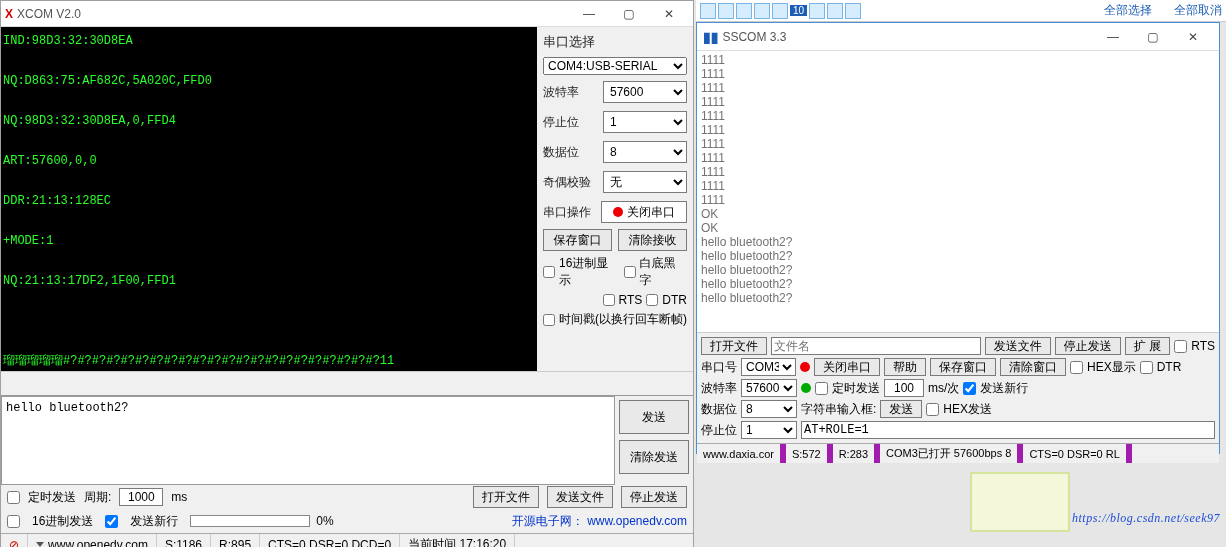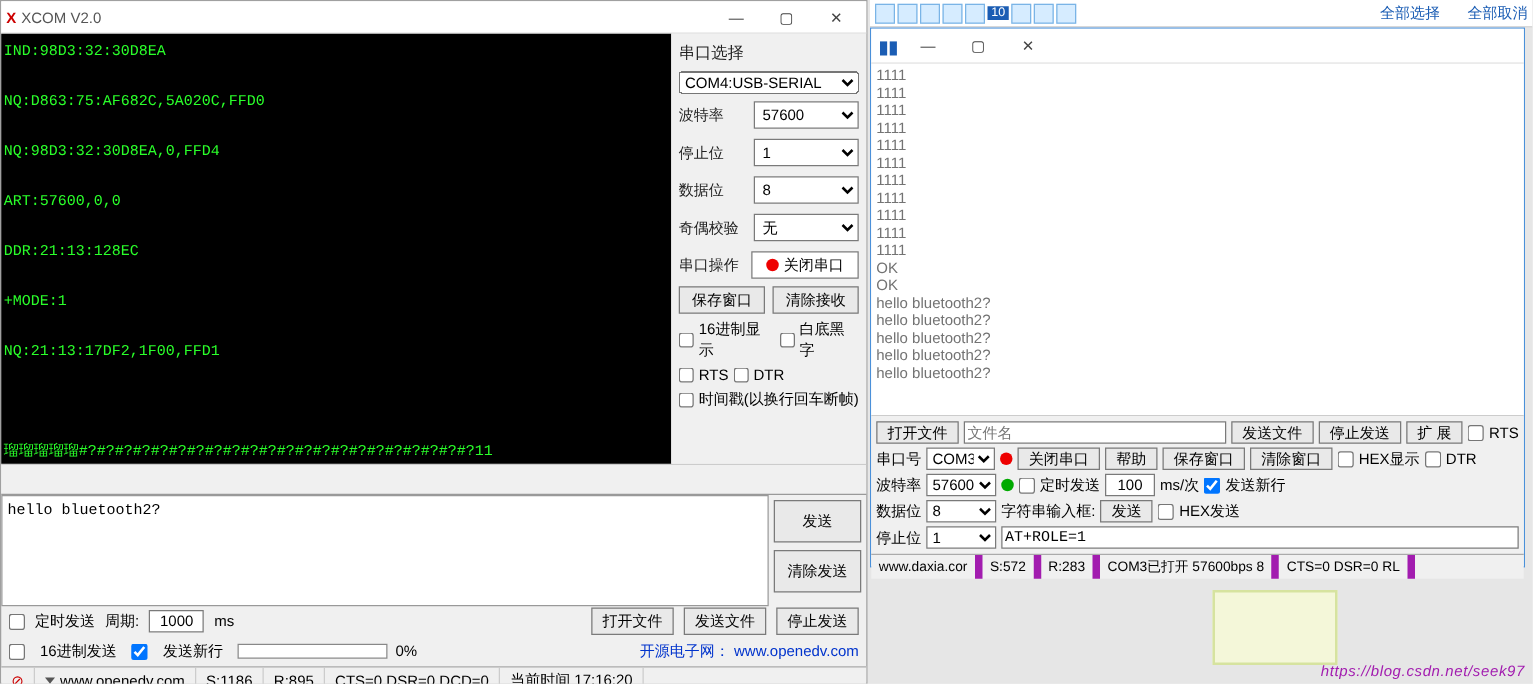--- a/index.html
+++ b/index.html
@@ -21,21 +21,21 @@
 .sel-full { width: 100%; }
 .btn { display: inline-flex; align-items: center; justify-content: center; height: 22px; padding: 0 8px; border: 1px solid #7a7a7a; background: #e9e9e9; cursor: pointer; }
 .port-op { display: flex; align-items: center; gap: 4px; }
 .port-op .btn-close { flex: 1; display: flex; align-items: center; justify-content: center; gap: 4px; border: 1px solid #7a7a7a; background: #fff; height: 22px; }
 .red-dot { width: 10px; height: 10px; border-radius: 50%; background: #e00; display: inline-block; }
 .green-dot { width: 10px; height: 10px; border-radius: 50%; background: #0a0; display: inline-block; }
 .dualbtn { display: flex; gap: 6px; }
 .dualbtn .btn { flex: 1; }
 .checkrow { display: flex; align-items: center; gap: 4px; }
 .checkrow input { width: 12px; height: 12px; }
-.checkrow.split { justify-content: flex-start; }
+.checkrow.split { justify-content: flex-end; }
 
 .tabs { height: 24px; display: flex; gap: 2px; padding: 2px 4px 0 4px; background: #f0f0f0; border-top: 1px solid #ccc; }
 .tab { padding: 3px 10px; border: 1px solid #999; border-bottom: none; background: #f6f6f6; color: #333; margin-top: 22px; }
 .tab.active { background: #fff; }
 .sendarea { display: flex; height: 90px; border-top: 1px solid #999; }
 .sendarea textarea { flex: 1; border: 1px solid #999; background: #fff; padding: 4px; font-family: "Courier New", monospace; resize: none; }
 .sendbtns { width: 78px; display: flex; flex-direction: column; gap: 6px; padding: 4px; }
 .sendbtns .btn { width: 100%; height: 34px; }
 .optsrow { height: 24px; display: flex; align-items: center; gap: 8px; padding: 0 6px; }
 .optsrow input[type="text"] { width: 44px; height: 18px; border: 1px solid #7a7a7a; text-align: center; }
@@ -68,21 +68,21 @@
 .sscom .row .inputsend { flex: 1; border: 1px solid #7a7a7a; background:#fff; padding:0 2px; font-family:"Courier New",monospace; }
 .sscom .status { display: flex; border-top: 1px solid #aaa; height: 20px; }
 .sscom .status .cell { padding: 0 6px; border-right: 6px solid #a21caf; display:flex; align-items:center; font-size:11px; }
 
 
 .topstrip { position: absolute; left: 696px; top: 0; right: 0; height: 22px; background: #fff; border-bottom: 1px solid #ccc; display:flex; align-items:center; gap:2px; padding:0 4px;}
 .topstrip .ic { width:16px; height:16px; background:#d6ecff; border:1px solid #7ab4e6; }
 .topstrip .badge { background:#1b5db4; color:#fff; font-size:10px; padding:0 3px; }
 .topstrip .spacer { flex:1; }
 .topstrip .btxt { color:#1b5db4; margin-left:20px; }
-.watermark { position:absolute; right:6px; bottom:3px; color:#a21caf; font-size:12px; font-style:italic; letter-spacing:0.5px; }
+.watermark { position:absolute; right:6px; bottom:21px; color:#1d4ed8; font-size:12px; font-style:italic; letter-spacing:0.5px;font-family:Liberation Serif, serif; }
 .backbox { position:absolute; left:970px; top:472px; width:100px; height:60px; border:2px solid #d6e39f; background:#f4f7d9; }
 </style>
 </head>
 <body>
 
 <div class="topstrip">
   <span class="ic"></span>
   <span class="ic"></span>
   <span class="ic"></span>
   <span class="ic"></span>
@@ -240,20 +240,21 @@
     <span class="cell">S:1186</span>
     <span class="cell">R:895</span>
     <span class="cell">CTS=0 DSR=0 DCD=0</span>
     <span class="cell">当前时间 17:16:20</span>
   </div>
 </div>
 
 <div class="sscom">
   <div class="titlebar">
     <span class="sslogo">▮▮</span>
+    <span class="title">SSCOM 3.3</span>
     <span class="winbtn">—</span>
     <span class="winbtn">▢</span>
     <span class="winbtn">✕</span>
   </div>
 
   <div class="terminal">1111
 1111
 1111
 1111
 1111

